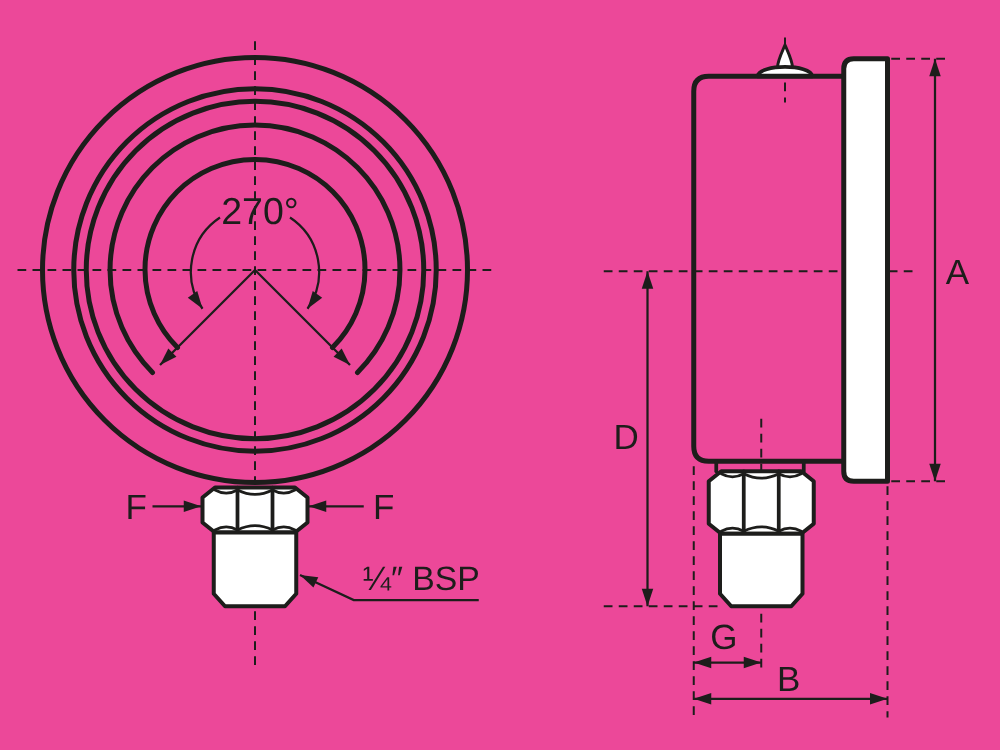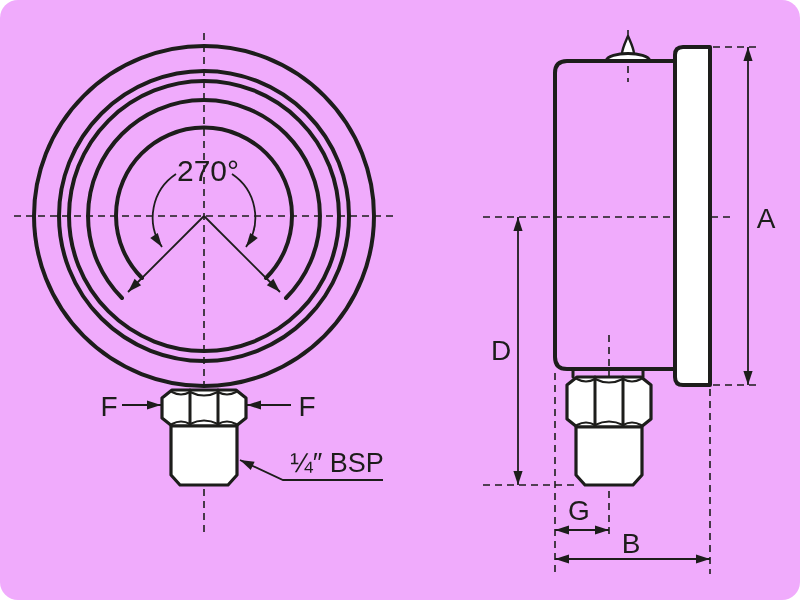--- a/index.html
+++ b/index.html
@@ -1,17 +1,17 @@
 <!DOCTYPE html>
 <html><head>
 <meta charset="utf-8">
 <title>Diagram</title>
 <style>
   html,body{margin:0;padding:0;background:#ffffff;}
-  .stage{position:relative;width:800px;height:600px;background:#f0abfc;overflow:hidden;border-radius:18px;}
+  .stage{position:relative;width:800px;height:600px;background:#ec4899;overflow:hidden;}
   svg{position:absolute;left:0;top:0;}
   .outline{fill:none;stroke:#1d1d1b;stroke-width:4;stroke-linejoin:round;stroke-linecap:round;}
   .outline-fill{fill:#ffffff;stroke:#1d1d1b;stroke-width:4;stroke-linejoin:round;}
   .med{fill:#ffffff;stroke:#1d1d1b;stroke-width:3.2;stroke-linejoin:round;}
   .medline{fill:none;stroke:#1d1d1b;stroke-width:3;stroke-linecap:round;}
   .thin-arc{fill:none;stroke:#1d1d1b;stroke-width:2.2;stroke-linecap:round;}
   .dash{fill:none;stroke:#1d1d1b;stroke-width:1.6;stroke-dasharray:7 5;stroke-linecap:butt;}
   .dim{fill:none;stroke:#1d1d1b;stroke-width:1.8;stroke-linecap:butt;}
   .lbl{font-family:"Liberation Sans","DejaVu Sans",sans-serif;fill:#1d1d1b;
        text-anchor:middle;dominant-baseline:central;}

